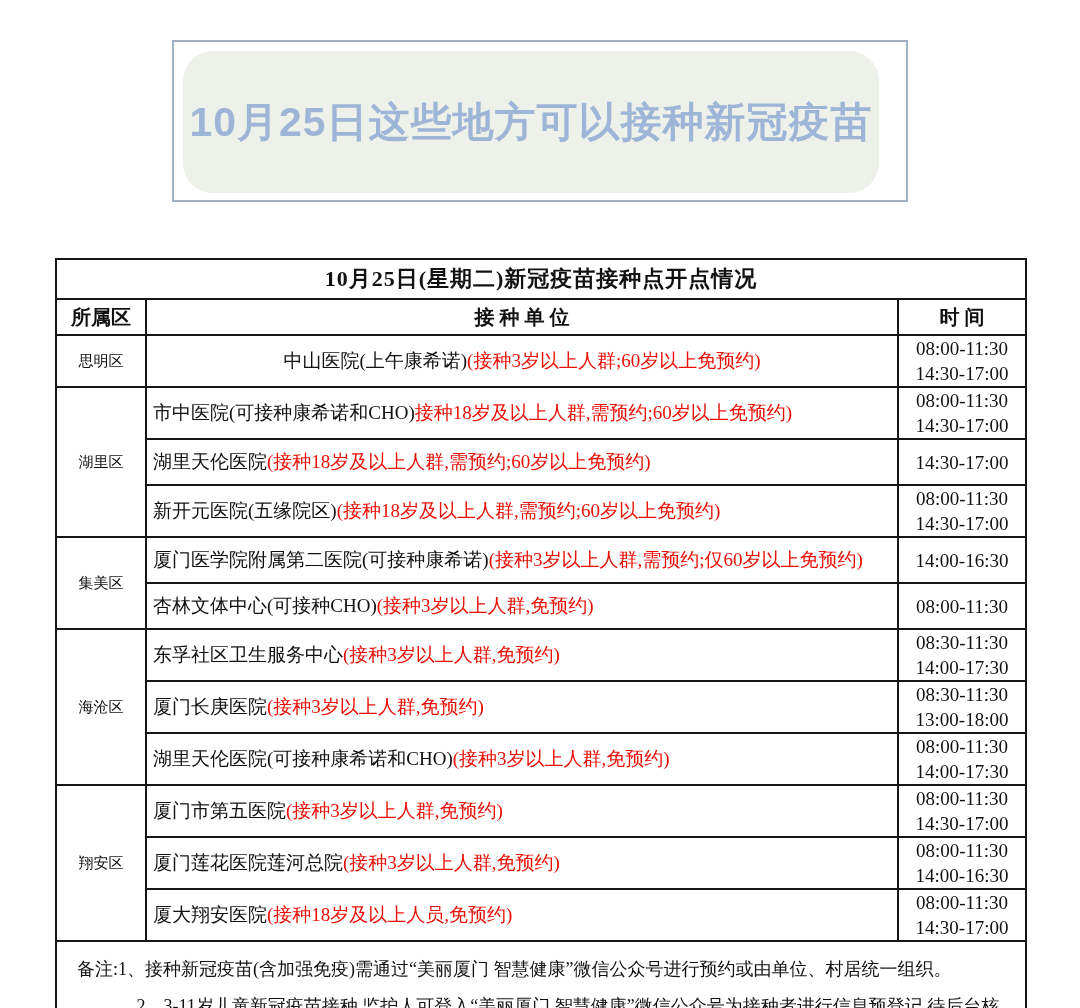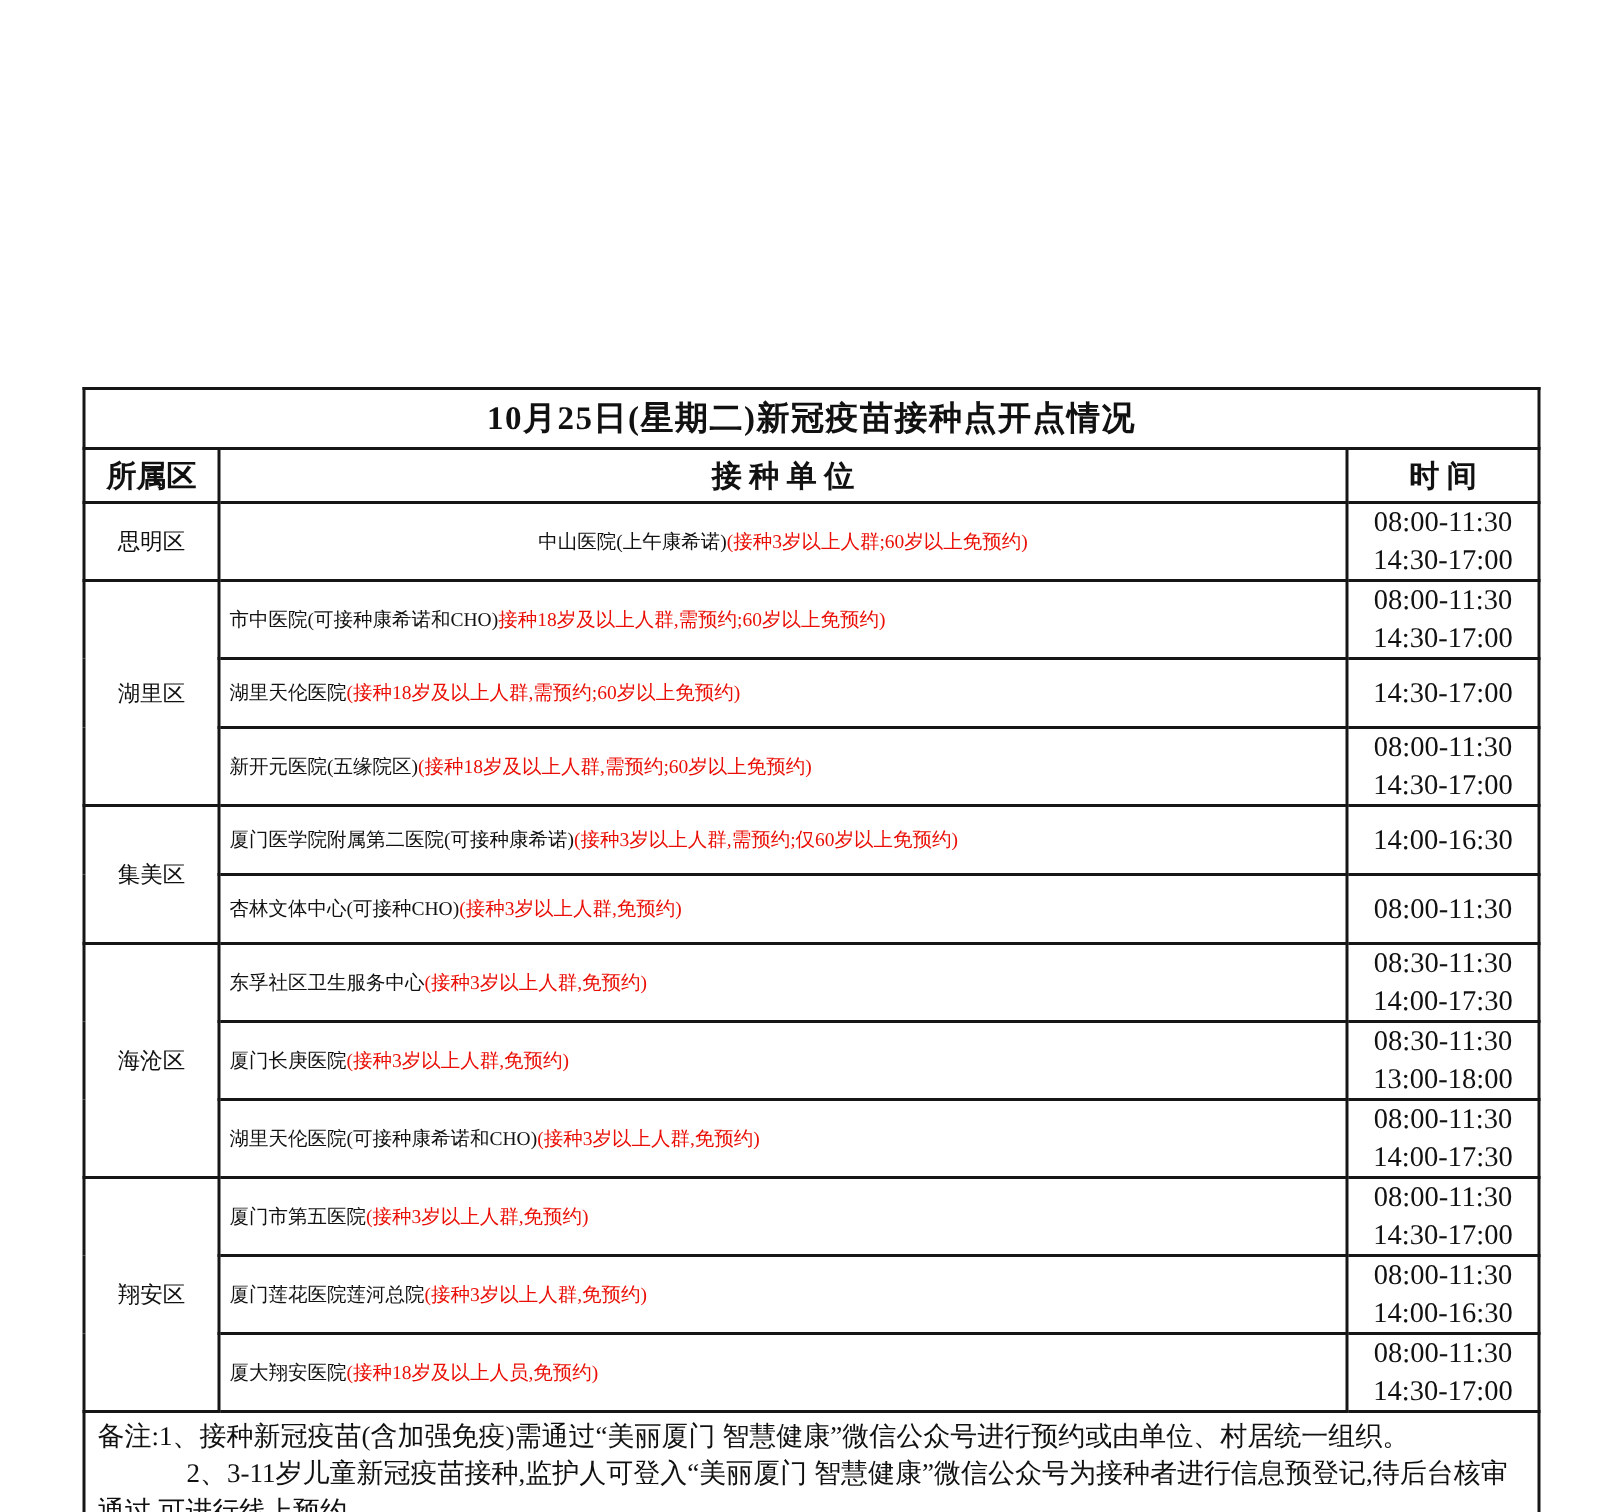--- a/index.html
+++ b/index.html
@@ -65,48 +65,53 @@
     font-size:20px;
     margin-left:33px;
   }
   tr.unit-row{height:46px;}
   td.district{
     text-align:center;
     font-size:15px;
     padding:0 17px;
   }
   td.unit{
-    font-size:13px;
+    font-size:19px;
     padding:2px 6px;
     text-align:left;
     line-height:24px;
   }
   td.unit.center{text-align:center;}
   td.unit .red{color:#ea0f06;}
   td.time{
     text-align:center;
     font-size:19px;
     line-height:25px;
     padding:0 2px;
     font-family:"Liberation Serif",serif;
     border-radius:23px;
   }
   td.notes{
     font-size:18px;
     padding:3px 8px 5px 8px;
     line-height:25px;
   }
-  td.notes p{margin:0;}
+  td.notes p{margin:12px;}
   td.notes p.second{text-indent:3.3em;}
 </style>
 </head>
 <body>
 
 <div class="page">
 
+  <div class="banner">
+    <div class="banner-inner">
+      <div class="banner-title">10月25日这些地方可以接种新冠疫苗</div>
+    </div>
+  </div>
 
   <table class="vax">
     <colgroup>
       <col style="width:90px">
       <col style="width:752px">
       <col style="width:128px">
     </colgroup>
 
     <tbody>
         <tr>

